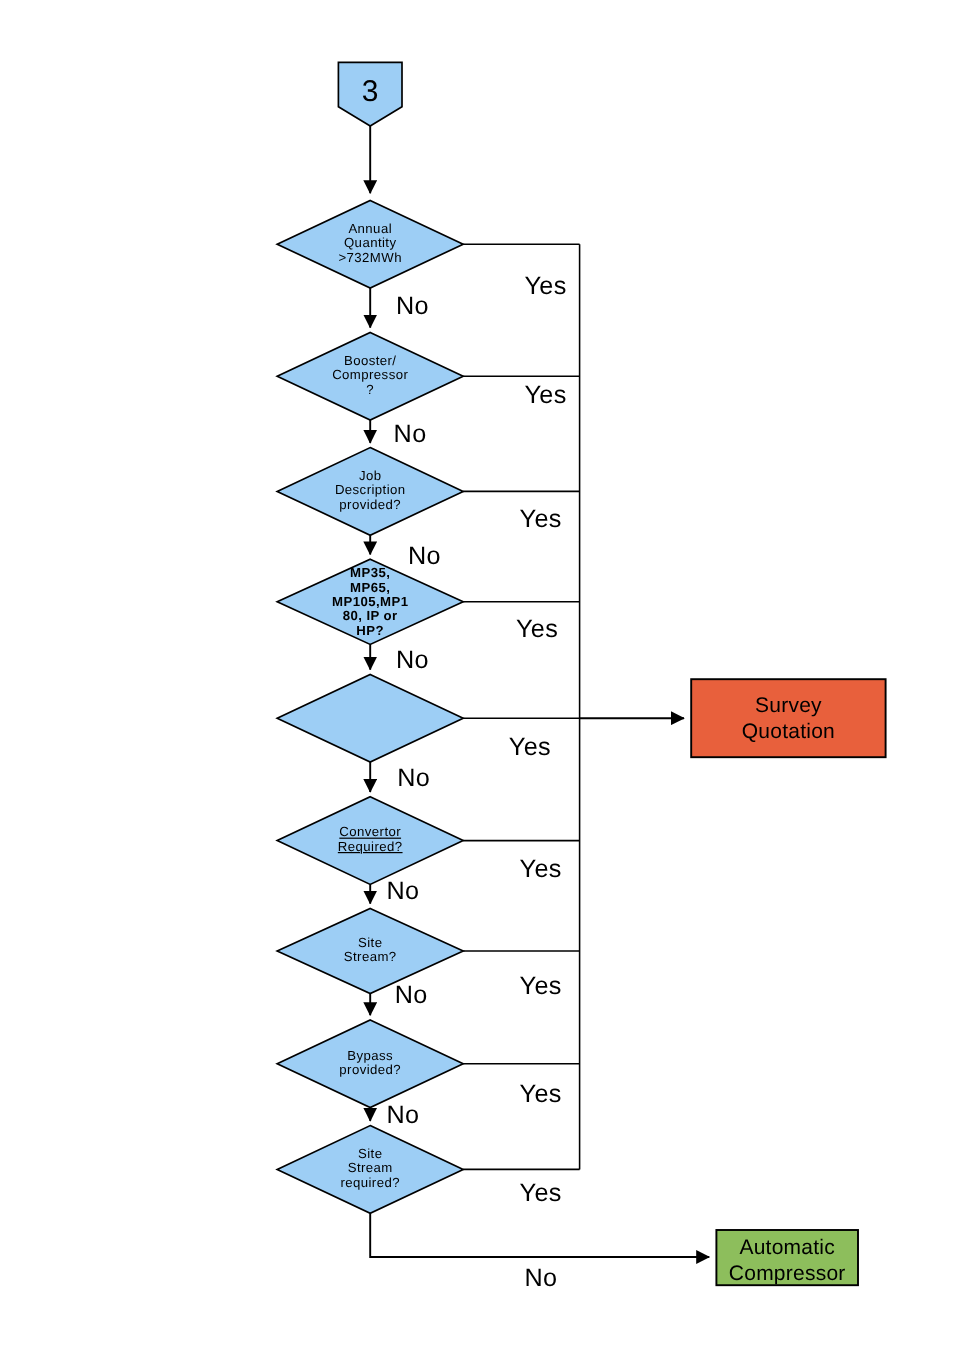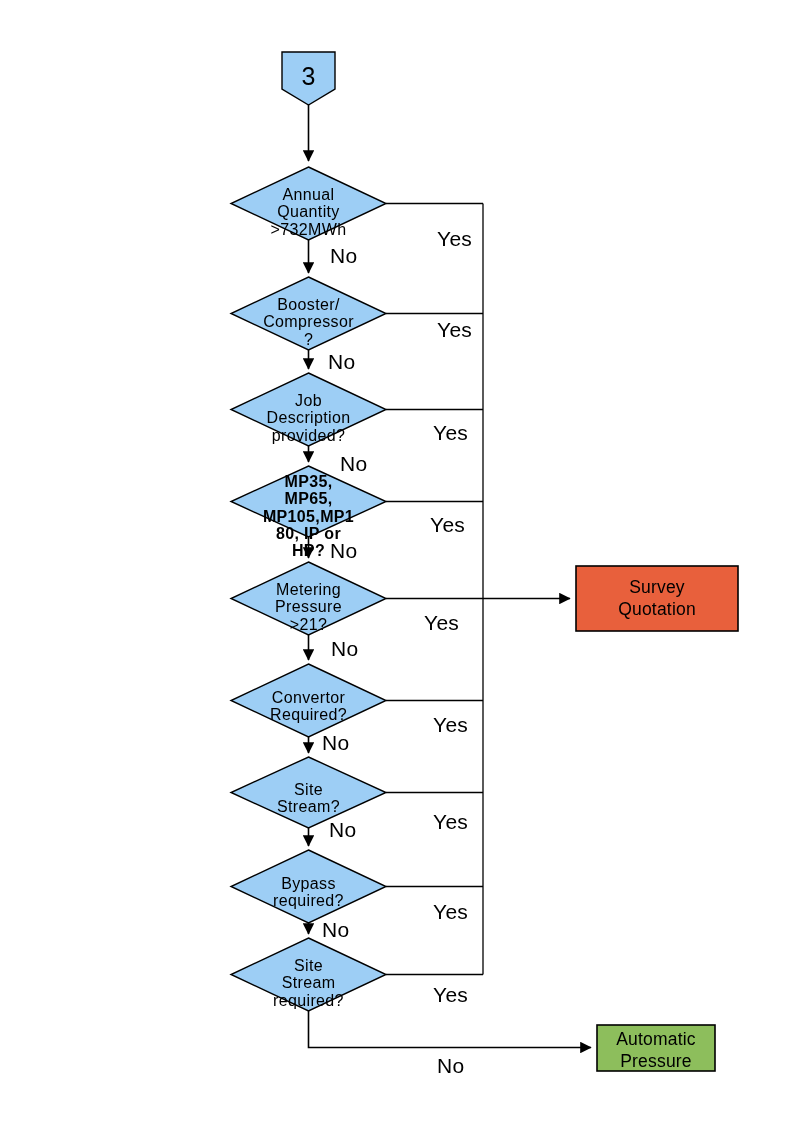--- a/index.html
+++ b/index.html
@@ -28,21 +28,21 @@
   }
   .shape-label {
     position: absolute;
     text-align: center;
     line-height: 1.08;
     white-space: pre-line;
     pointer-events: none;
     color: #000;
   }
   .diamond-label {
-    font-size: 16px;
+    font-size: 11px;
     letter-spacing: 0.35px;
   }
   .connector-label {
     font-size: 25px;
     letter-spacing: 0.3px;
   }
   .terminator-label {
     font-size: 17.5px;
     line-height: 1.25;
     letter-spacing: 0.2px;
@@ -123,32 +123,29 @@
   <div class="shape-label diamond-label" style="left:249px; top:392px; width:119px;">Job
 Description
 provided?</div>
 
   <div class="shape-label diamond-label" style="left:253px; top:473px; width:111px;font-weight:bold;">MP35,
 MP65,
 MP105,MP1
 80, IP or
 HP?</div>
 
-  <div class="shape-label diamond-label" style="left:249px; top:581px; width:119px;">Metering
-Pressure
-&gt;21?</div>
 
-  <div class="shape-label diamond-label" style="left:249px; top:689px; width:119px;">Convertor
+  <div class="shape-label diamond-label" style="left:249px; top:689px; width:119px;text-decoration:underline;">Convertor
 Required?</div>
 
   <div class="shape-label diamond-label" style="left:249px; top:781px; width:119px;">Site
 Stream?</div>
 
   <div class="shape-label diamond-label" style="left:249px; top:875px; width:119px;">Bypass
-required?</div>
+provided?</div>
 
   <div class="shape-label diamond-label" style="left:249px; top:957px; width:119px;">Site
 Stream
 required?</div>
 
   <div class="branch-label" style="left:330px; top:244px;">No</div>
   <div class="branch-label" style="left:328px; top:350px;">No</div>
   <div class="branch-label" style="left:340px; top:452px;">No</div>
   <div class="branch-label" style="left:330px; top:539px;">No</div>
   <div class="branch-label" style="left:331px; top:637px;">No</div>
@@ -165,15 +162,15 @@
   <div class="branch-label" style="left:433px; top:810px;">Yes</div>
   <div class="branch-label" style="left:433px; top:900px;">Yes</div>
   <div class="branch-label" style="left:433px; top:983px;">Yes</div>
 
   <div class="branch-label" style="left:437px; top:1054px;">No</div>
 
   <div class="shape-label terminator-label" style="left:576px; top:577px; width:162px;">Survey
 Quotation</div>
 
   <div class="shape-label terminator-label" style="left:597px; top:1029px; width:118px;">Automatic
-Pressure</div>
+Compressor</div>
 
 </div>
 
 </body></html>

